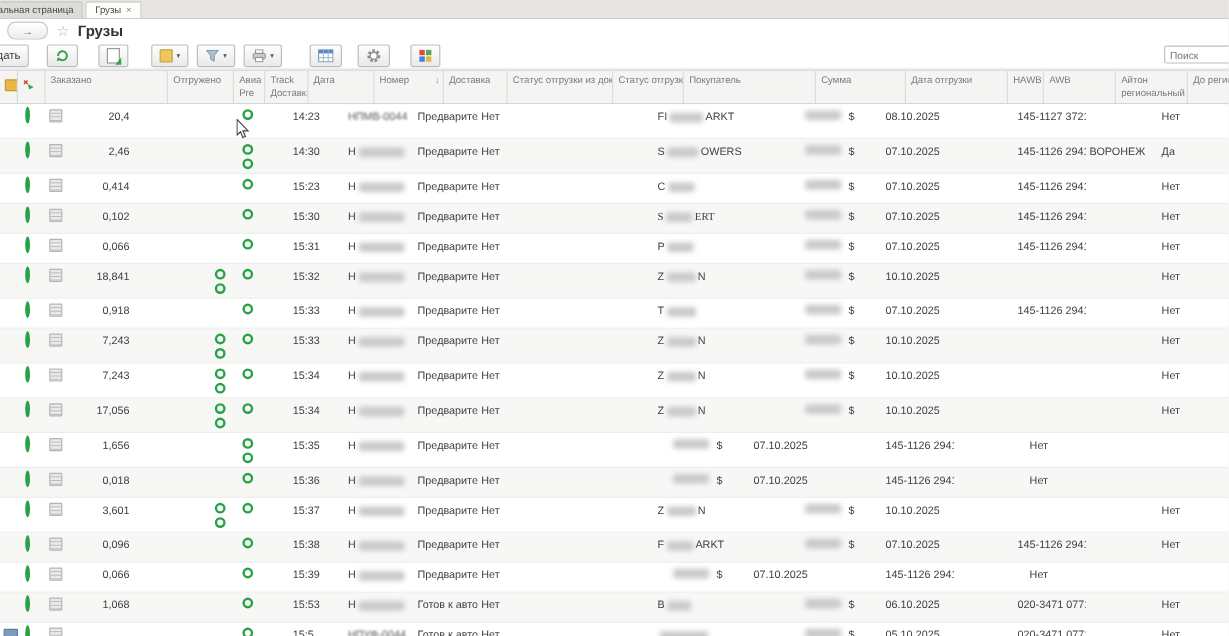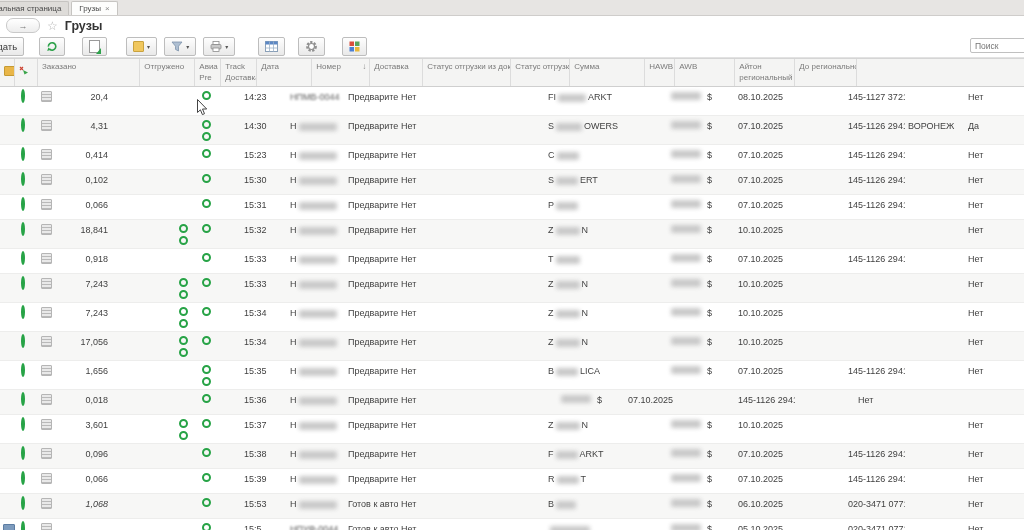--- a/index.html
+++ b/index.html
@@ -167,22 +167,28 @@
       </div>
       <div class="th th-sost" style="flex: 0 0 53px;">
         <div>Доставка</div>
       </div>
       <div class="th th-sdoc" style="flex: 0 0 88px;">
         <div>Статус отгрузки из документа</div>
       </div>
       <div class="th th-sotg" style="flex: 0 0 59px;">
         <div>Статус отгрузки</div>
       </div>
+      <div class="th th-buyer" style="flex: 0 0 110px;">
+        <div>Покупатель</div>
+      </div>
       <div class="th th-sum" style="flex: 0 0 75px;">
         <div>Сумма</div>
+      </div>
+      <div class="th th-ship" style="flex: 0 0 85px;">
+        <div>Дата отгрузки</div>
       </div>
       <div class="th th-hawb" style="flex: 0 0 30px;">
         <div>HAWB</div>
       </div>
       <div class="th th-awb" style="flex: 0 0 60px;">
         <div>AWB</div>
       </div>
       <div class="th th-aiton" style="flex: 0 0 60px;">
         <div>Айтон</div>
         <div class="l2">региональный ...</div>
@@ -215,21 +221,21 @@
         <div class="td td-ship" style="flex: 0 0 85px;">08.10.2025</div>
         <div class="td td-hawb" style="flex: 0 0 30px;"></div>
         <div class="td td-awb" style="flex: 0 0 60px;">145-1127 3721</div>
         <div class="td td-aiton" style="flex: 0 0 60px;"></div>
         <div class="td td-reg" style="flex: 0 0 62px;">Нет</div>
       </div>
       <div class="tr alt tall">
         <div class="td td-folder" style="flex: 0 0 15px;"></div>
         <div class="td td-flag" style="flex: 0 0 23px; padding-left: 6px; padding-top: 4px;"><span class="ring"></span></div>
         <div class="td td-docicon" style="flex: 0 0 15px; padding-top: 4px;"><span class="minidoc"></span></div>
-        <div class="td td-zak" style="flex: 0 0 62px;">4,31</div>
+        <div class="td td-zak" style="flex: 0 0 62px;">2,46</div>
         <div class="td td-otg" style="flex: 0 0 55px;"></div>
         <div class="td td-avia" style="flex: 0 0 26px;"></div>
         <div class="td td-track" style="flex: 0 0 36px;">
           <span class="ring"></span>
           <span class="ring"></span>
         </div>
         <div class="td td-time" style="flex: 0 0 55px;">14:30</div>
         <div class="td td-num" style="flex: 0 0 58px;"><span>Н</span><span class="bb" style="width: 38px;"></span></div>
         <div class="td td-sost" style="flex: 0 0 53px;">Предваритель</div>
         <div class="td td-sdoc" style="flex: 0 0 88px;">Нет</div>
@@ -279,21 +285,21 @@
         <div class="td td-otg" style="flex: 0 0 55px;"></div>
         <div class="td td-avia" style="flex: 0 0 26px;"></div>
         <div class="td td-track" style="flex: 0 0 36px;">
           <span class="ring"></span>
         </div>
         <div class="td td-time" style="flex: 0 0 55px;">15:30</div>
         <div class="td td-num" style="flex: 0 0 58px;"><span>Н</span><span class="bb" style="width: 38px;"></span></div>
         <div class="td td-sost" style="flex: 0 0 53px;">Предваритель</div>
         <div class="td td-sdoc" style="flex: 0 0 88px;">Нет</div>
         <div class="td td-sotg" style="flex: 0 0 59px;"></div>
-        <div class="td td-buyer" style="flex: 0 0 110px;"><span>S</span><span class="bb" style="width: 22px;"></span><span>ERT</span></div>
+        <div class="td td-buyer" style="flex: 0 0 110px; font-family: Liberation Serif, serif;"><span>S</span><span class="bb" style="width: 22px;"></span><span>ERT</span></div>
         <div class="td td-sum" style="flex: 0 0 75px;">
           <span class="bb" style="width: 30px;"></span>
           <span>$</span>
         </div>
         <div class="td td-ship" style="flex: 0 0 85px;">07.10.2025</div>
         <div class="td td-hawb" style="flex: 0 0 30px;"></div>
         <div class="td td-awb" style="flex: 0 0 60px;">145-1126 2941</div>
         <div class="td td-aiton" style="flex: 0 0 60px;"></div>
         <div class="td td-reg" style="flex: 0 0 62px;">Нет</div>
       </div>
@@ -474,21 +480,20 @@
         <div class="td td-avia" style="flex: 0 0 26px;"></div>
         <div class="td td-track" style="flex: 0 0 36px;">
           <span class="ring"></span>
           <span class="ring"></span>
         </div>
         <div class="td td-time" style="flex: 0 0 55px;">15:35</div>
         <div class="td td-num" style="flex: 0 0 58px;"><span>Н</span><span class="bb" style="width: 38px;"></span></div>
         <div class="td td-sost" style="flex: 0 0 53px;">Предваритель</div>
         <div class="td td-sdoc" style="flex: 0 0 88px;">Нет</div>
         <div class="td td-sotg" style="flex: 0 0 59px;"></div>
-        <div class="td td-buyer" style="flex: 0 0 110px;"><span>B</span><span class="bb" style="width: 22px;"></span><span>LICA</span></div>
         <div class="td td-sum" style="flex: 0 0 75px;">
           <span class="bb" style="width: 30px;"></span>
           <span>$</span>
         </div>
         <div class="td td-ship" style="flex: 0 0 85px;">07.10.2025</div>
         <div class="td td-hawb" style="flex: 0 0 30px;"></div>
         <div class="td td-awb" style="flex: 0 0 60px;">145-1126 2941</div>
         <div class="td td-aiton" style="flex: 0 0 60px;"></div>
         <div class="td td-reg" style="flex: 0 0 62px;">Нет</div>
       </div>
@@ -580,36 +585,35 @@
         <div class="td td-otg" style="flex: 0 0 55px;"></div>
         <div class="td td-avia" style="flex: 0 0 26px;"></div>
         <div class="td td-track" style="flex: 0 0 36px;">
           <span class="ring"></span>
         </div>
         <div class="td td-time" style="flex: 0 0 55px;">15:39</div>
         <div class="td td-num" style="flex: 0 0 58px;"><span>Н</span><span class="bb" style="width: 38px;"></span></div>
         <div class="td td-sost" style="flex: 0 0 53px;">Предваритель</div>
         <div class="td td-sdoc" style="flex: 0 0 88px;">Нет</div>
         <div class="td td-sotg" style="flex: 0 0 59px;"></div>
-        <div class="td td-buyer" style="flex: 0 0 110px;"><span>R</span><span class="bb" style="width: 22px;"></span><span>T</span></div>
         <div class="td td-sum" style="flex: 0 0 75px;">
           <span class="bb" style="width: 30px;"></span>
           <span>$</span>
         </div>
         <div class="td td-ship" style="flex: 0 0 85px;">07.10.2025</div>
         <div class="td td-hawb" style="flex: 0 0 30px;"></div>
         <div class="td td-awb" style="flex: 0 0 60px;">145-1126 2941</div>
         <div class="td td-aiton" style="flex: 0 0 60px;"></div>
         <div class="td td-reg" style="flex: 0 0 62px;">Нет</div>
       </div>
       <div class="tr alt">
         <div class="td td-folder" style="flex: 0 0 15px;"></div>
         <div class="td td-flag" style="flex: 0 0 23px; padding-left: 6px; padding-top: 4px;"><span class="ring"></span></div>
         <div class="td td-docicon" style="flex: 0 0 15px; padding-top: 4px;"><span class="minidoc"></span></div>
-        <div class="td td-zak" style="flex: 0 0 62px; font-style: italic;">1,068</div>
+        <div class="td td-zak" style="flex: 0 0 62px;">1,068</div>
         <div class="td td-otg" style="flex: 0 0 55px;"></div>
         <div class="td td-avia" style="flex: 0 0 26px;"></div>
         <div class="td td-track" style="flex: 0 0 36px;">
           <span class="ring"></span>
         </div>
         <div class="td td-time" style="flex: 0 0 55px;">15:53</div>
         <div class="td td-num" style="flex: 0 0 58px;"><span>Н</span><span class="bb" style="width: 38px;"></span></div>
         <div class="td td-sost" style="flex: 0 0 53px;">Готов к авто</div>
         <div class="td td-sdoc" style="flex: 0 0 88px;">Нет</div>
         <div class="td td-sotg" style="flex: 0 0 59px;"></div>

